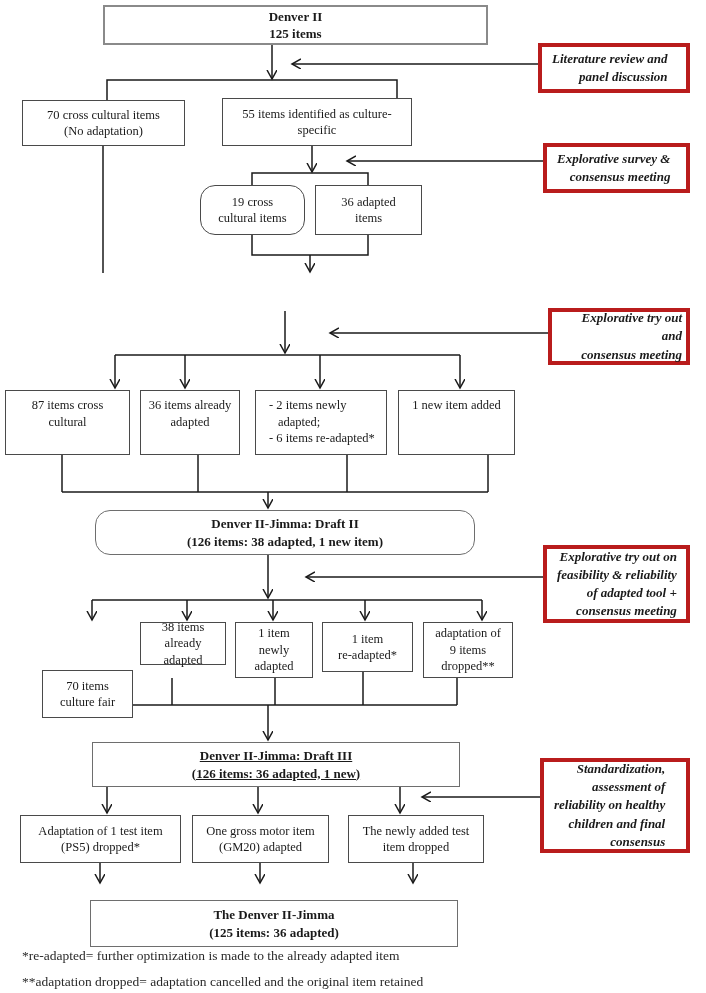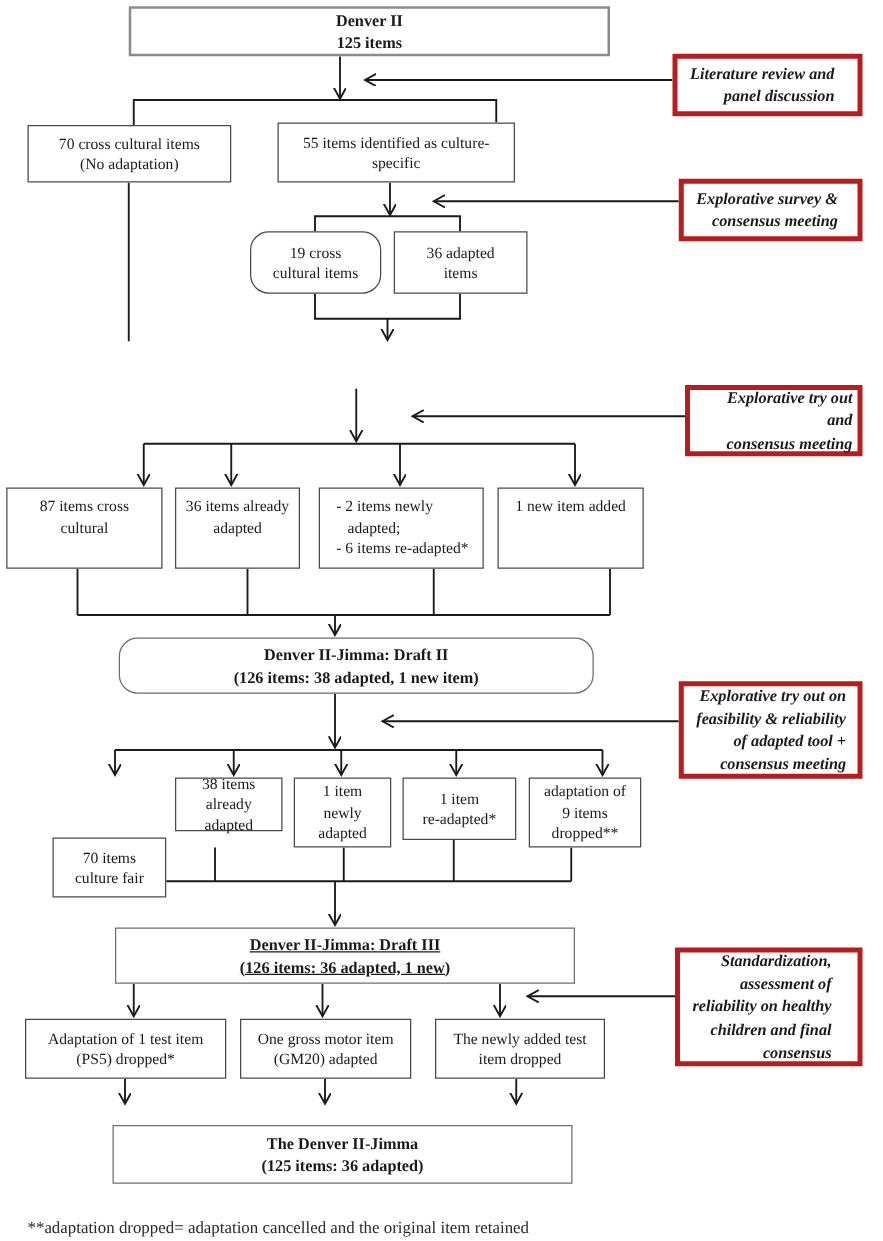--- a/index.html
+++ b/index.html
@@ -200,15 +200,16 @@
 feasibility &amp; reliability
 of adapted tool  +
 consensus meeting</div>
 
   <div class="box side" style="left:540px;top:758px;width:150px;height:95px;">Standardization,
 assessment  of
 reliability on   healthy
 children and final
 consensus</div>
 
+  <div class="footnote" style="top:948px;">*re-adapted= further optimization is made to the already adapted item</div>
   <div class="footnote" style="top:974px;">**adaptation dropped= adaptation cancelled and the original item retained</div>
 
 </div>
 
 </body></html>

